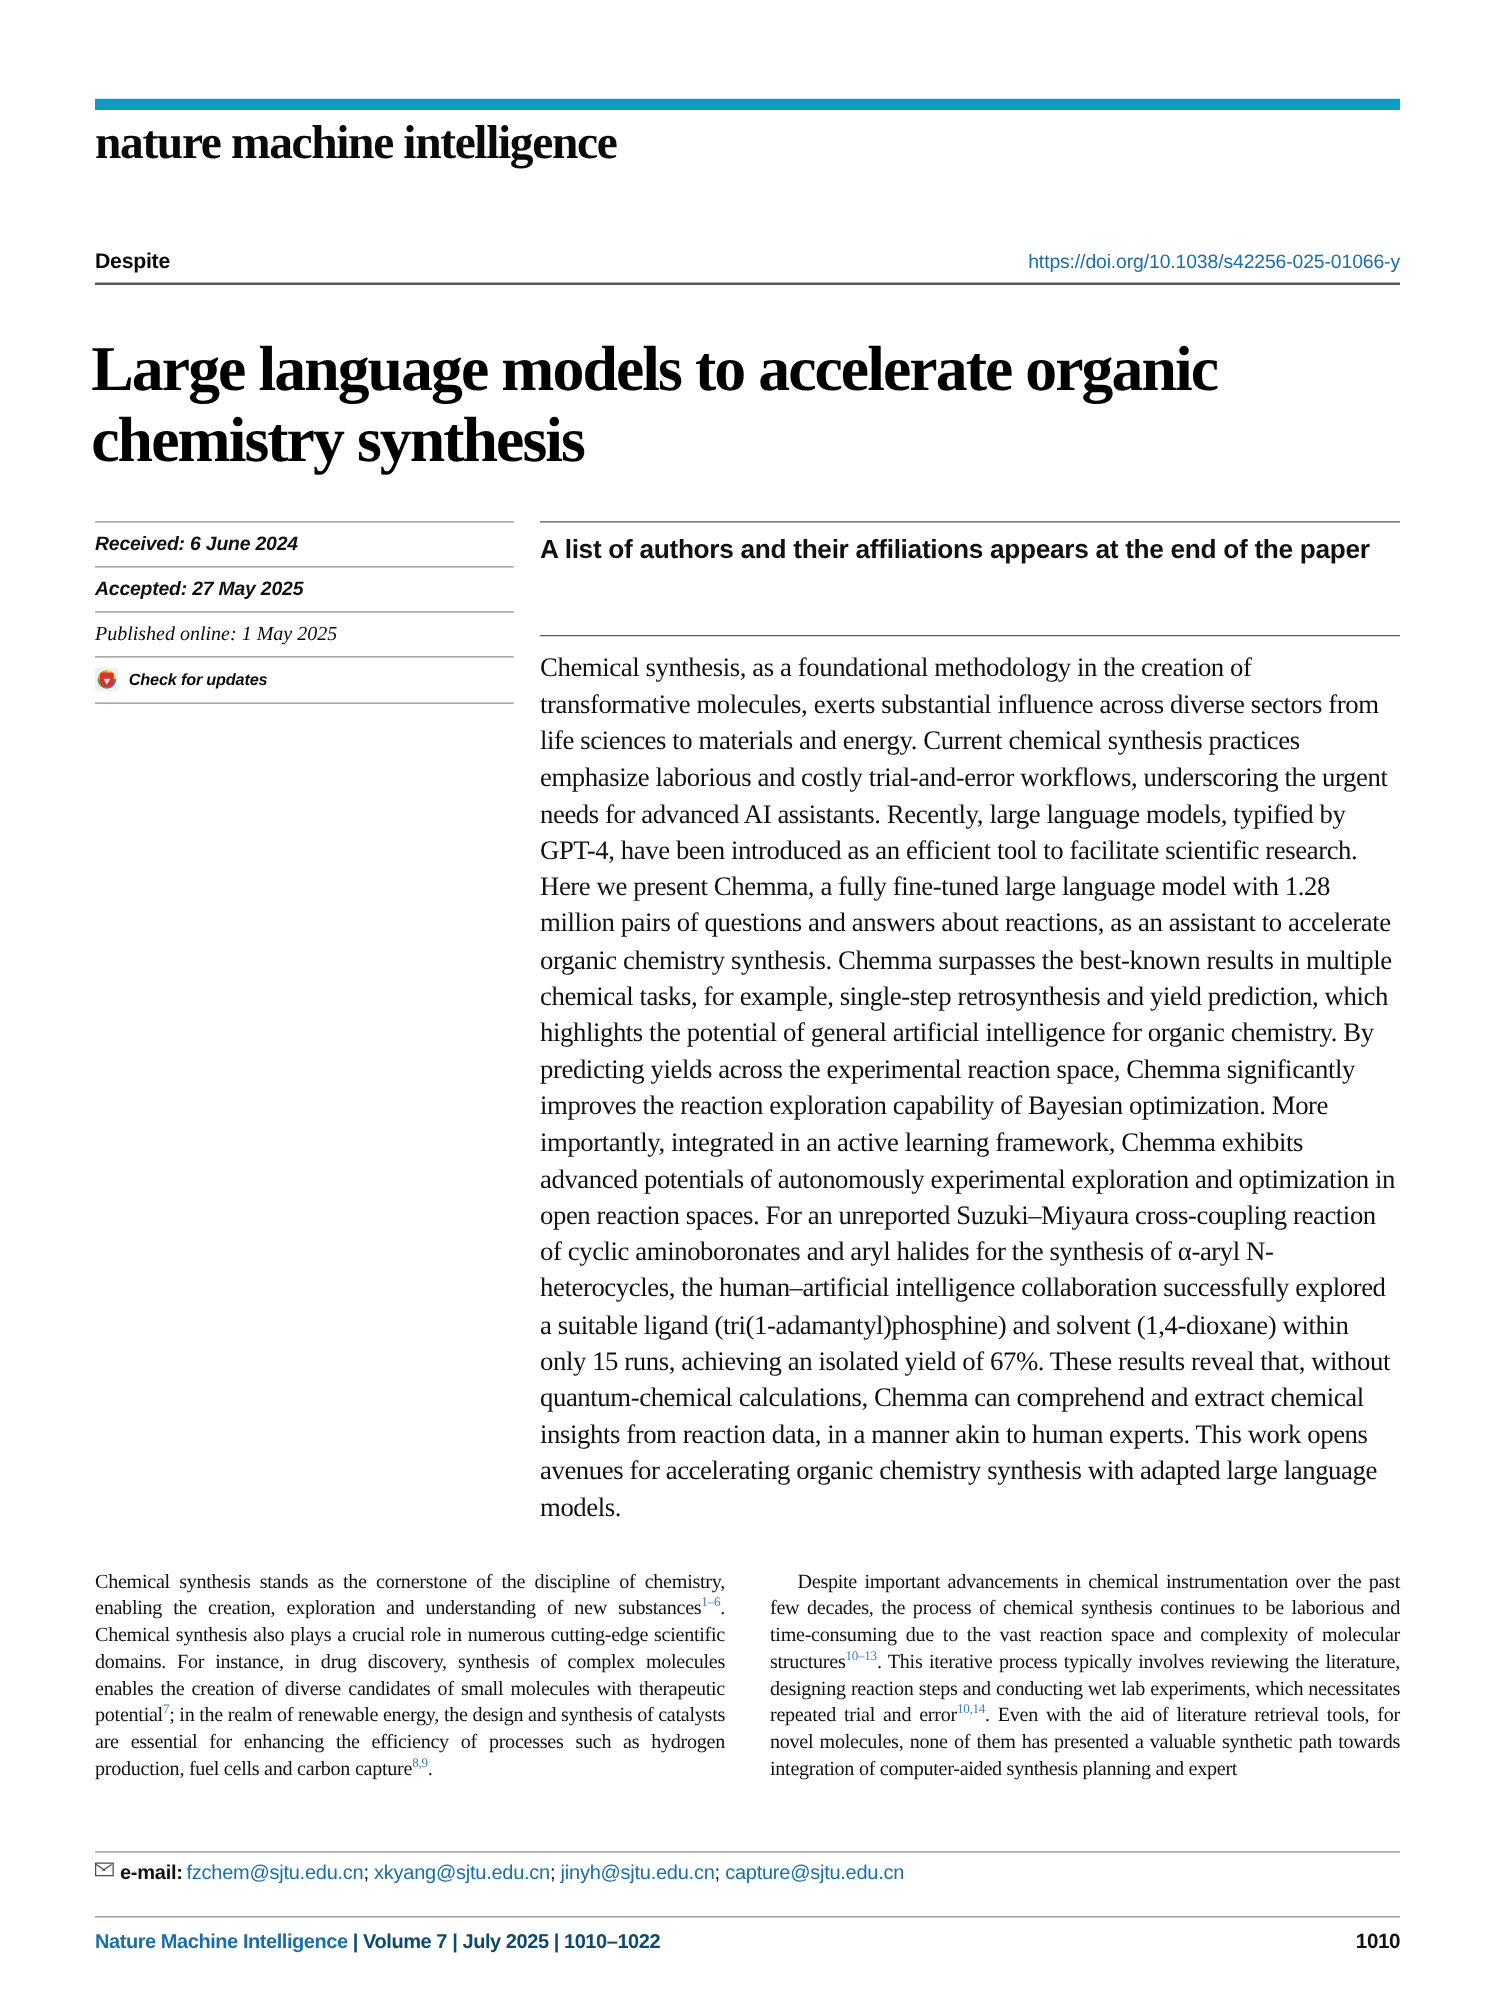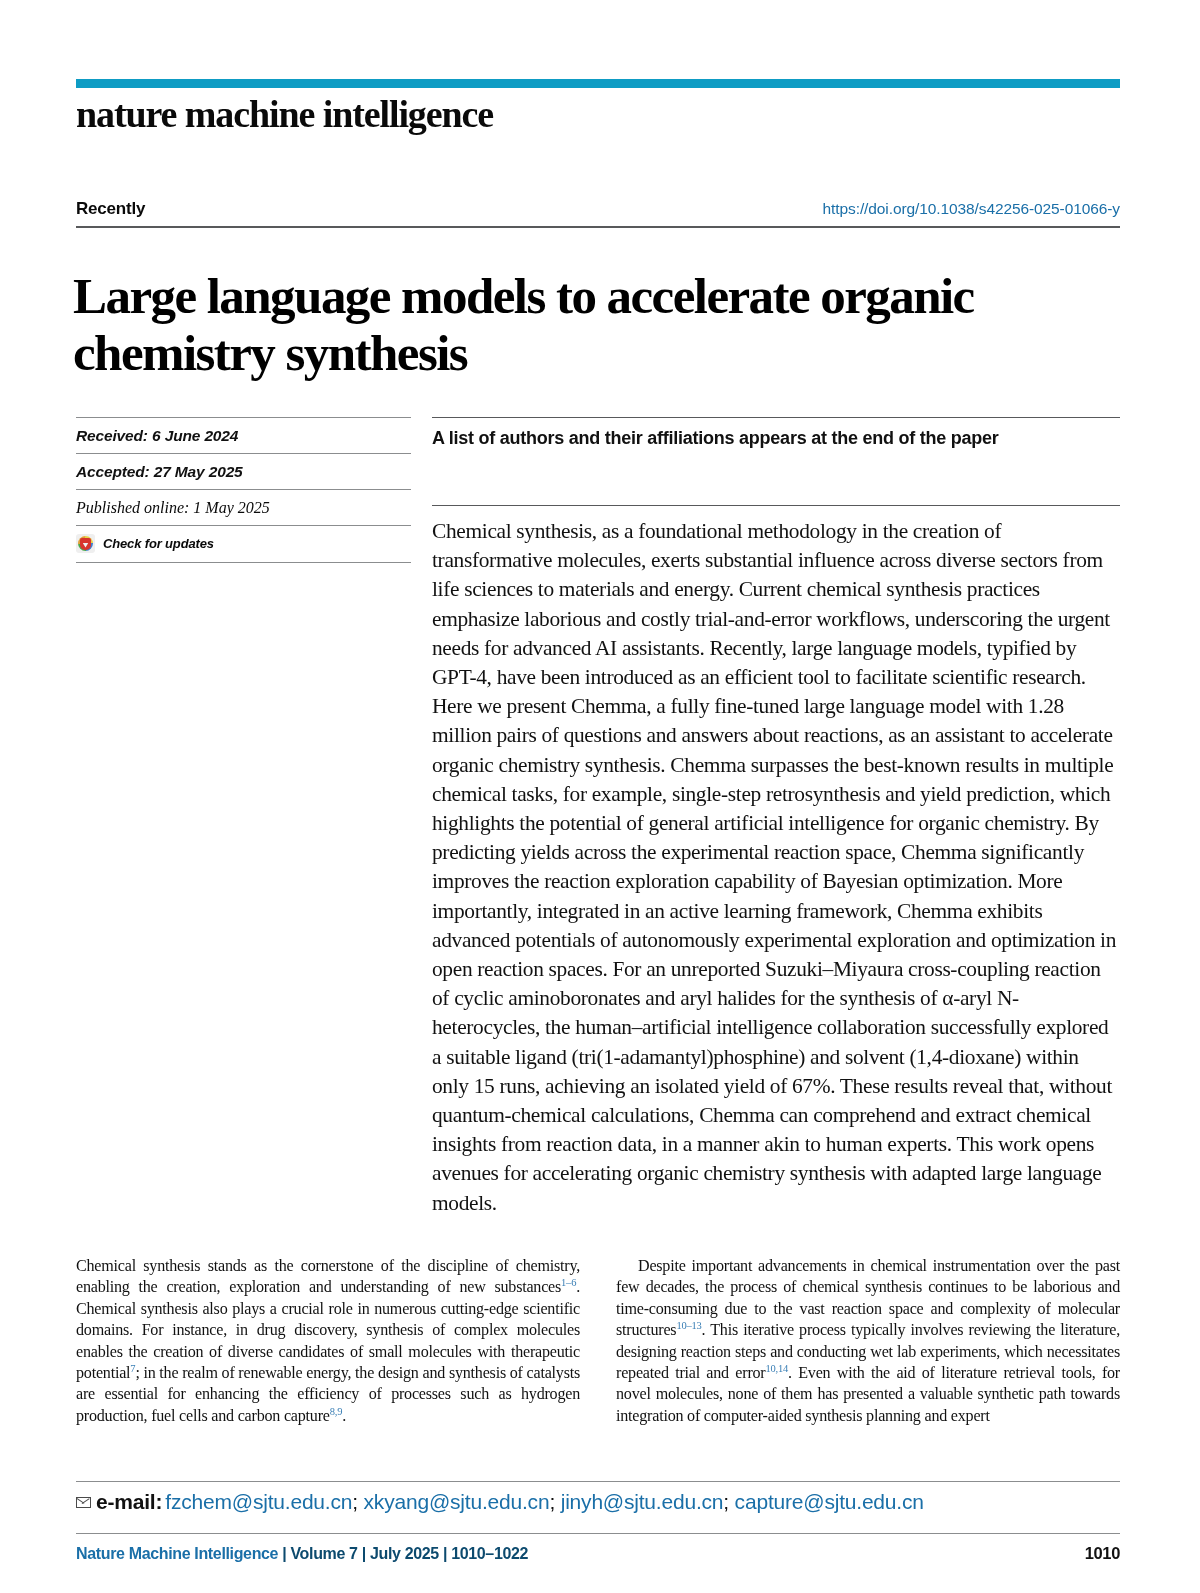--- a/index.html
+++ b/index.html
@@ -144,21 +144,21 @@
 
   
   .abs-col {
     position: absolute;
     left: 432px; top: 402px;
     width: 688px;
   }
   .authors-note {
     border-top: 1px solid #58595b;
     padding-top: 10px;
-    font-size: 18px;
+    font-size: 21px;
     font-weight: bold;
     letter-spacing: -0.25px;
     color: #111;
   }
   .abs-rule {
     margin-top: 56px;
     border-top: 1px solid #58595b;
   }
   .abstract {
     padding-top: 11px;
@@ -200,24 +200,23 @@
   .email-rule {
     position: absolute;
     left: 76px; top: 1466px;
     width: 1044px;
     border-top: 1px solid #8b8d8f;
   }
   .email-line {
     position: absolute;
     left: 76px; top: 1475px;
     width: 1044px;
-    font-size: 21px;
+    font-size: 16px;
     letter-spacing: -0.2px;
     display: flex;
-    align-items: center;
     gap: 3px;
     white-space: nowrap;
   }
   .env-icon {
     display: inline-block;
     width: 15px; height: 11px;
     border: 1px solid #4a4a4a;
     position: relative;
     flex: 0 0 auto;
     margin-right: 2px;
@@ -259,21 +258,21 @@
 </style>
 </head>
 <body>
 
 <div class="page">
 
   <div class="masthead-rule"></div>
   <div class="masthead-title">nature machine intelligence</div>
 
   <div class="article-row">
-    <span class="article-label">Recently</span>
+    <span class="article-label">Despite</span>
     <a class="doi-link" href="#">https://doi.org/10.1038/s42256-025-01066-y</a>
   </div>
   <div class="rule-under-article"></div>
 
   <h1 class="paper-title">Large language models to accelerate organic chemistry synthesis</h1>
 
   <div class="meta-col">
     <div class="meta-item bold">Received: 6 June 2024</div>
     <div class="meta-item bold">Accepted: 27 May 2025</div>
     <div class="meta-item serif">Published online: 1 May 2025</div>

